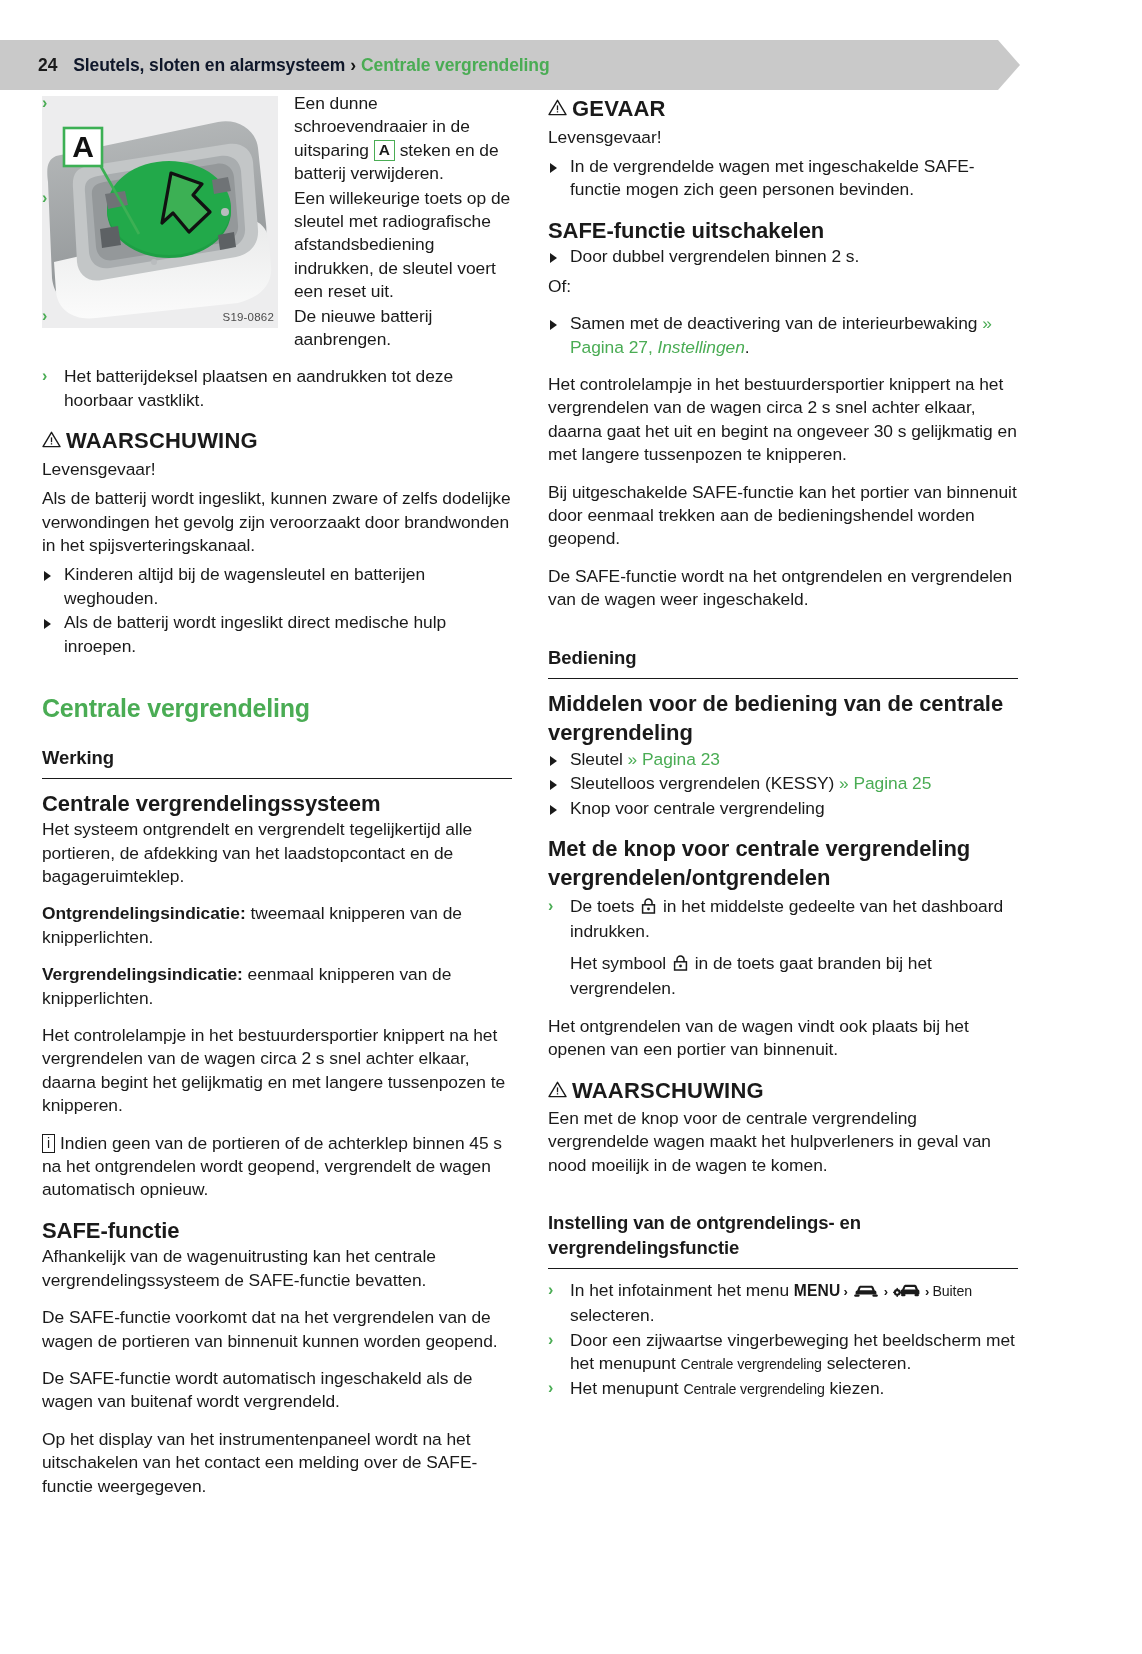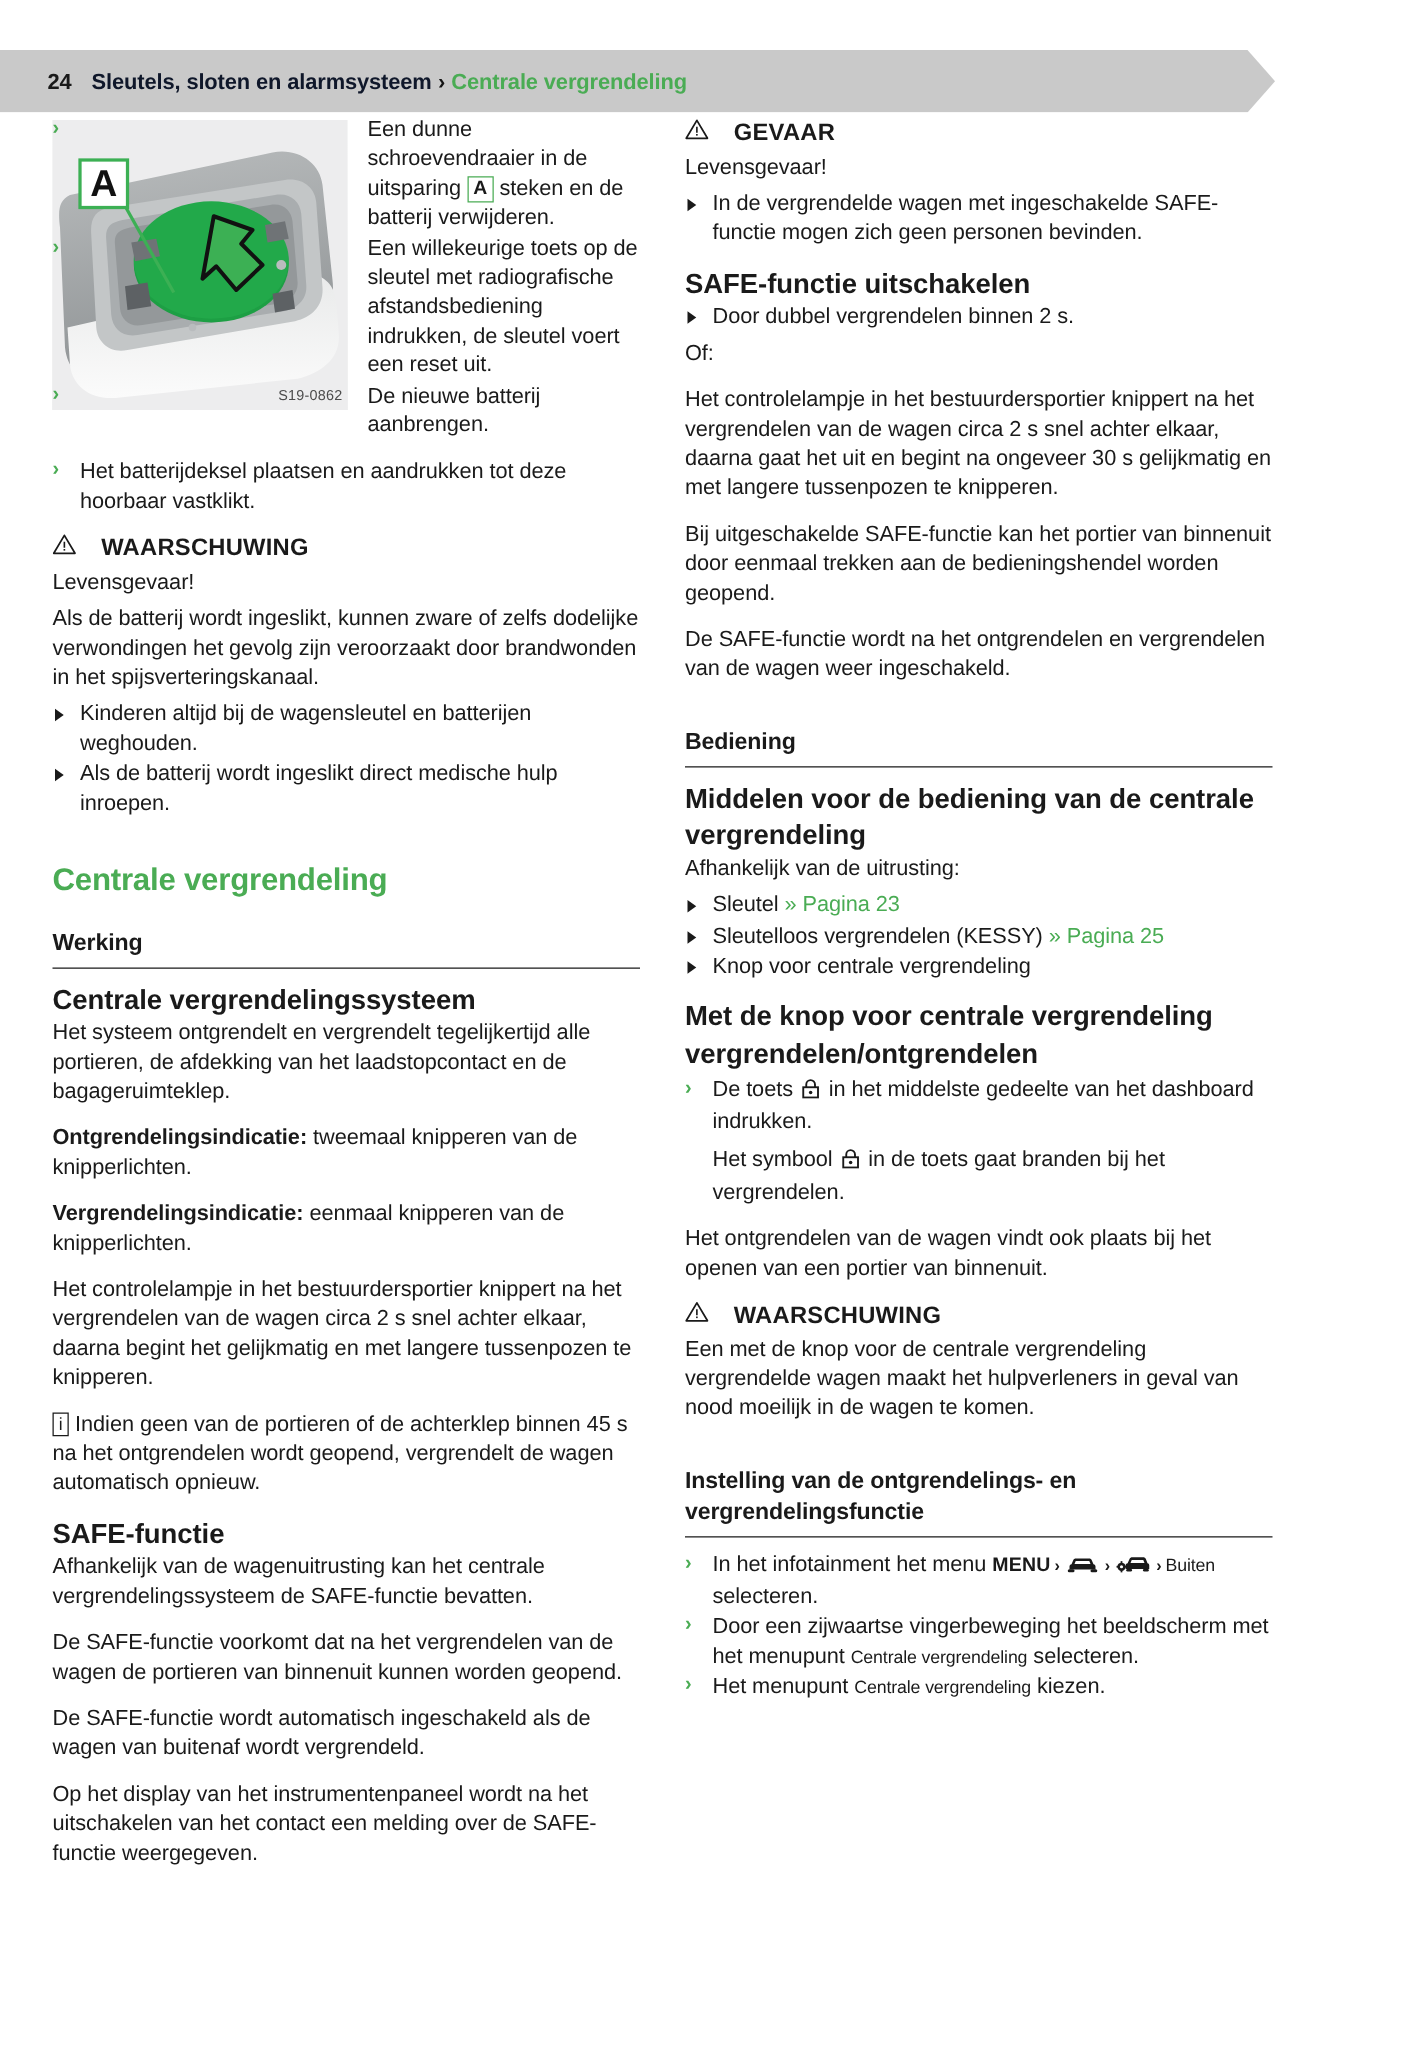--- a/index.html
+++ b/index.html
@@ -85,23 +85,23 @@
     margin: 0 0 0 0;
     line-height: 1.345;
   }
 
   .lead { font-weight: bold; }
 
   
   .notice-title {
     display: flex;
     align-items: center;
-    gap: 20px;
-    font-weight: bold;
-    font-size: 19px;
+    gap: 5px;
+    font-weight: bold;
+    font-size: 22px;
     letter-spacing: 0.2px;
     margin: 2px 0 2px 0;
   }
   .tri-icon { flex: 0 0 auto; display: inline-block; }
 
   
   ul { list-style: none; margin: 0 0 14px 0; padding: 0; }
   ul.tight { margin-bottom: 6px; }
   li {
     position: relative;
@@ -354,29 +354,34 @@
     </div>
 
     <h4 class="bold-lead">SAFE-functie uitschakelen</h4>
     <ul class="tight">
       <li>
         <span class="bullet-tri"></span>
         <span>Door dubbel vergrendelen binnen 2 s.</span>
       </li>
     </ul>
     <p>Of:</p>
+    <ul>
+      <li>
+        <span class="bullet-tri"></span>
+        <span>Samen met de deactivering van de interieurbewaking </span><span class="xref">»</span><span class="xref"> Pagina 27,</span><span class="xref-i"> Instellingen</span><span>.</span>
+      </li>
+    </ul>
 
     <p>Het controlelampje in het bestuurdersportier knippert na het vergrendelen van de wagen circa 2 s snel achter elkaar, daarna gaat het uit en begint na ongeveer 30 s gelijkmatig en met langere tussenpozen te knipperen.</p>
     <p>Bij uitgeschakelde SAFE-functie kan het portier van binnenuit door eenmaal trekken aan de bedieningshendel worden geopend.</p>
     <p>De SAFE-functie wordt na het ontgrendelen en vergrendelen van de wagen weer ingeschakeld.</p>
 
     <h3 class="rule-head" style="margin-top:34px;">Bediening</h3>
 
     <h4 class="bold-lead">Middelen voor de bediening van de centrale vergrendeling</h4>
-    <p class="tight">Afhankelijk van de uitrusting:</p>
 
     <ul>
       <li>
         <span class="bullet-tri"></span>
         <span>Sleutel </span><span class="xref">» Pagina 23</span>
       </li>
       <li>
         <span class="bullet-tri"></span>
         <span>Sleutelloos vergrendelen (KESSY) </span><span class="xref">» Pagina 25</span>
       </li>

